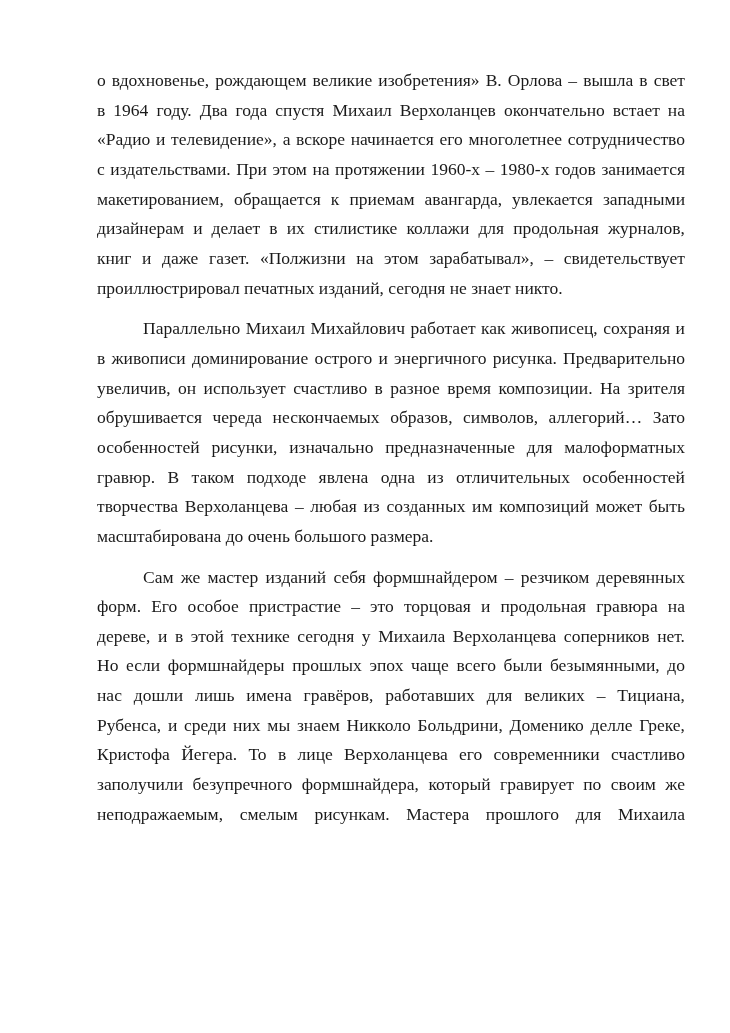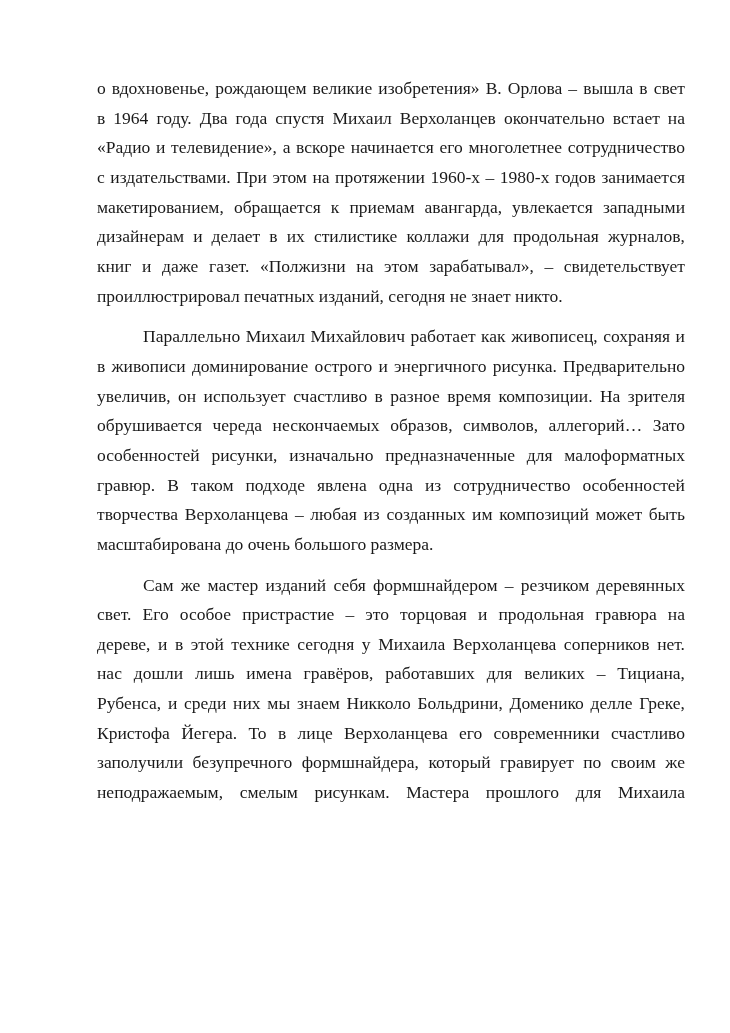--- a/index.html
+++ b/index.html
@@ -19,21 +19,21 @@
     height: 1033px;
     background: #ffffff;
   }
   .text-block {
     position: absolute;
     left: 97px;
     top: 66px;
     width: 588px;
   }
   .paragraph {
-    margin: 8px 0 11px 0;
+    margin: 0 0 11px 0;
     padding: 0;
   }
   .paragraph:last-child {
     margin-bottom: 0;
   }
   .line {
     font-size: 17.5px;
     line-height: 29.65px;
     color: #1a1a1a;
     text-align: justify;
@@ -63,28 +63,29 @@
         <div class="line">дизайнерам и делает в их стилистике коллажи для продольная журналов,</div>
         <div class="line">книг и даже газет. «Полжизни на этом зарабатывал», – свидетельствует</div>
         <div class="line para-end">проиллюстрировал печатных изданий, сегодня не знает никто.</div>
       </div>
       <div class="paragraph indented">
         <div class="line">Параллельно Михаил Михайлович работает как живописец, сохраняя и</div>
         <div class="line">в живописи доминирование острого и энергичного рисунка. Предварительно</div>
         <div class="line">увеличив, он использует счастливо в разное время композиции. На зрителя</div>
         <div class="line">обрушивается череда нескончаемых образов, символов, аллегорий… Зато</div>
         <div class="line">особенностей рисунки, изначально предназначенные для малоформатных</div>
-        <div class="line">гравюр. В таком подходе явлена одна из сотрудничество особенностей</div>
+        <div class="line">гравюр. В таком подходе явлена одна из отличительных особенностей</div>
         <div class="line">творчества Верхоланцева – любая из созданных им композиций может быть</div>
         <div class="line para-end">масштабирована до очень большого размера.</div>
       </div>
       <div class="paragraph indented">
         <div class="line">Сам же мастер изданий себя формшнайдером – резчиком деревянных</div>
-        <div class="line">свет. Его особое пристрастие – это торцовая и продольная гравюра на</div>
+        <div class="line">форм. Его особое пристрастие – это торцовая и продольная гравюра на</div>
         <div class="line">дереве, и в этой технике сегодня у Михаила Верхоланцева соперников нет.</div>
+        <div class="line">Но если формшнайдеры прошлых эпох чаще всего были безымянными, до</div>
         <div class="line">нас дошли лишь имена гравёров, работавших для великих – Тициана,</div>
         <div class="line">Рубенса, и среди них мы знаем Никколо Больдрини, Доменико делле Греке,</div>
         <div class="line">Кристофа Йегера. То в лице Верхоланцева его современники счастливо</div>
         <div class="line">заполучили безупречного формшнайдера, который гравирует по своим же</div>
         <div class="line">неподражаемым, смелым рисункам. Мастера прошлого для Михаила</div>
       </div>
     </div>
 </div>
 
 </body></html>

